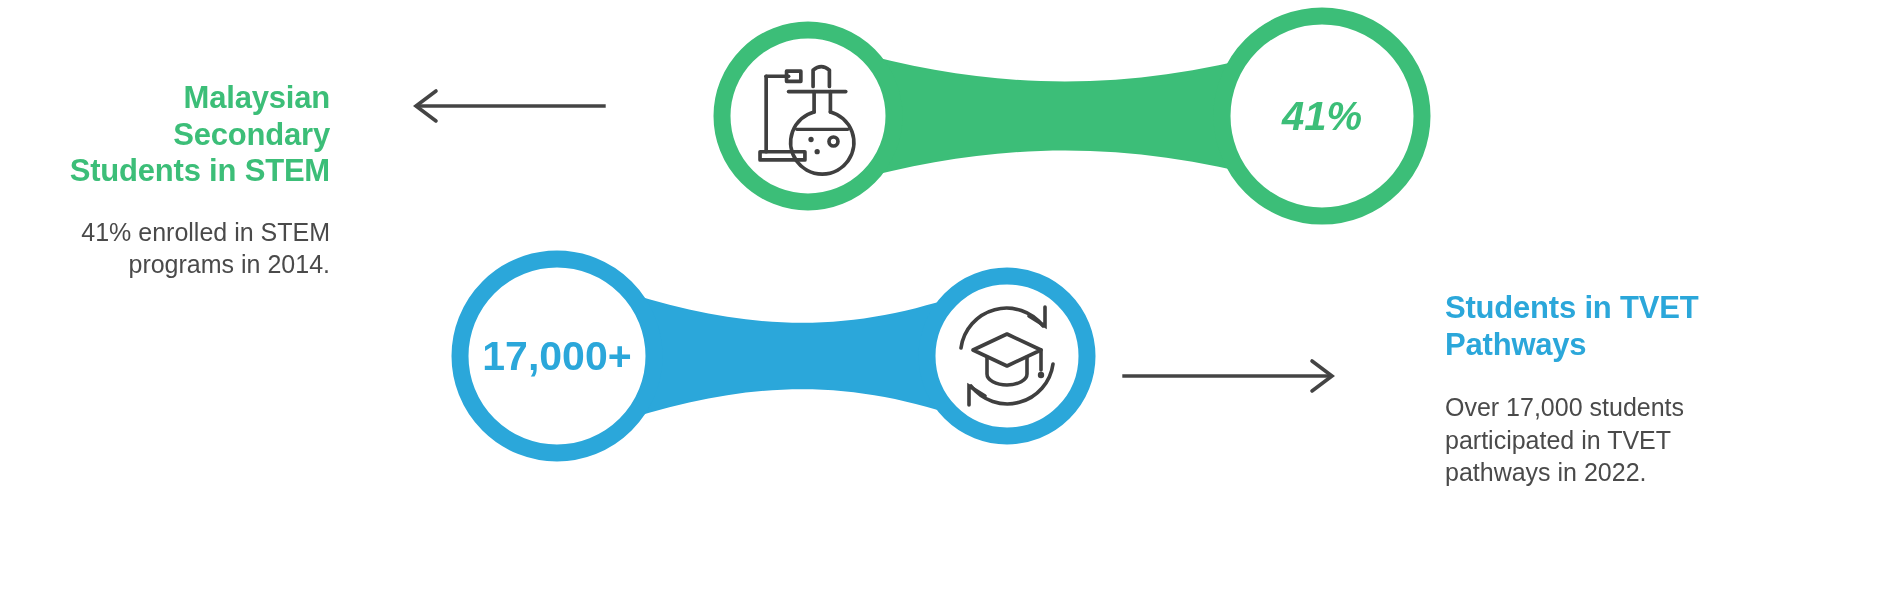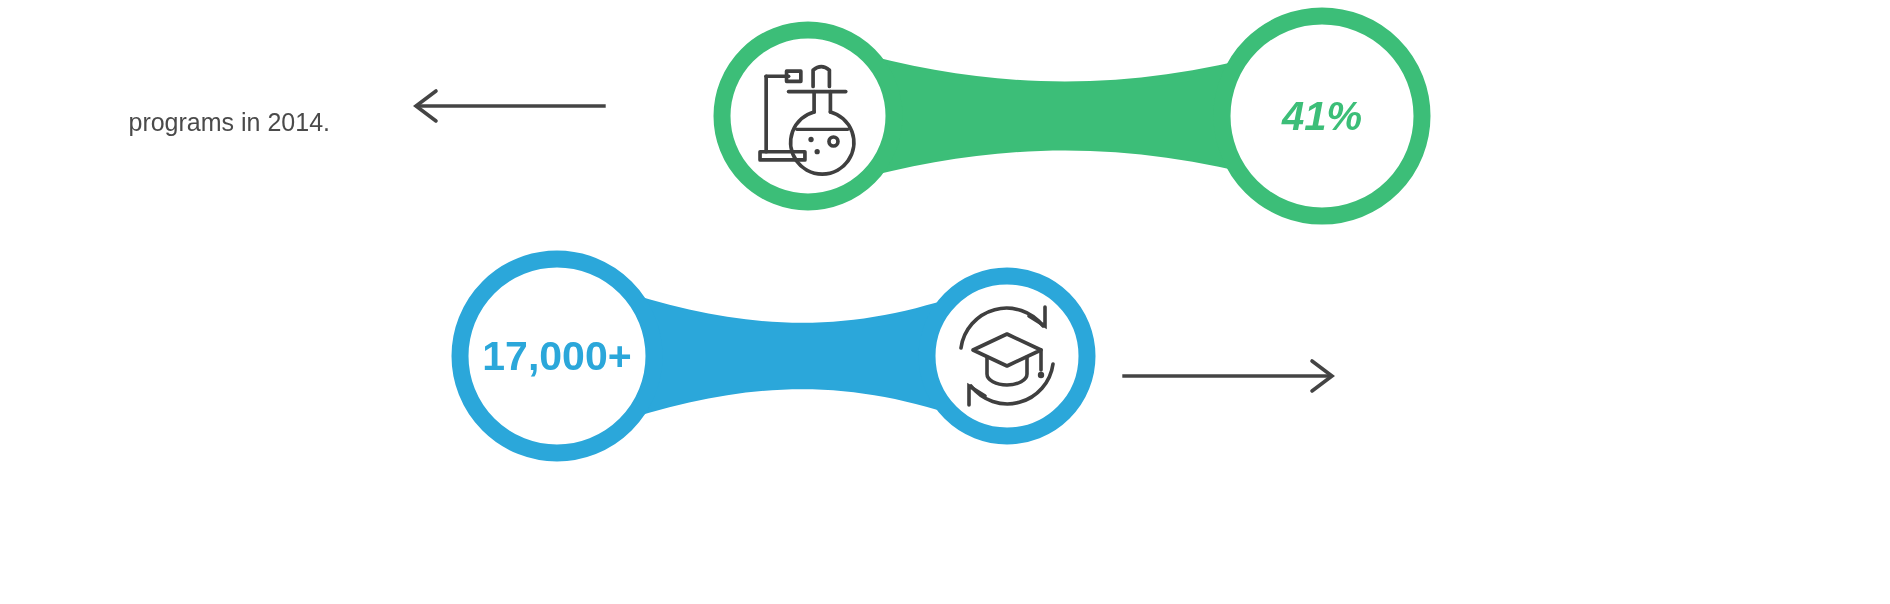--- a/index.html
+++ b/index.html
@@ -93,21 +93,27 @@
 
   .arrow-left  { left: 408px; top: 86px;  }
   .arrow-right { left: 1120px; top: 356px; }
 </style>
 </head>
 <body>
 
 <div id="canvas">
 
   <div class="txt-block group-stem-text">
+    <div class="headline" style="color:#3CBE78;">
+      <div>Malaysian</div>
+      <div>Secondary</div>
+      <div>Students in STEM</div>
+    </div>
     <div class="subtext">
+      <div>41% enrolled in STEM</div>
       <div>programs in 2014.</div>
     </div>
   </div>
 
   <div class="arrow arrow-left">
     <svg width="200" height="40" viewBox="0 0 200 40">
       <line x1="196" y1="20" x2="12" y2="20" stroke="#444444" stroke-width="3.4" stroke-linecap="square"></line>
       <polyline points="28,5 8,20 28,35" fill="none" stroke="#444444" stroke-width="3.6" stroke-linecap="round" stroke-linejoin="miter"></polyline>
     </svg>
   </div>
@@ -186,14 +192,25 @@
     </svg>
   </div>
 
   <div class="arrow arrow-right">
     <svg width="220" height="40" viewBox="0 0 220 40">
       <line x1="4" y1="20" x2="208" y2="20" stroke="#444444" stroke-width="3.4" stroke-linecap="square"></line>
       <polyline points="192,5 212,20 192,35" fill="none" stroke="#444444" stroke-width="3.6" stroke-linecap="round" stroke-linejoin="miter"></polyline>
     </svg>
   </div>
 
+  <div class="txt-block group-tvet-text">
+    <div class="headline" style="color:#2BA7DA;">
+      <div>Students in TVET</div>
+      <div>Pathways</div>
+    </div>
+    <div class="subtext">
+      <div>Over 17,000 students</div>
+      <div>participated in TVET</div>
+      <div>pathways in 2022.</div>
+    </div>
+  </div>
 
 </div>
 
 </body></html>

